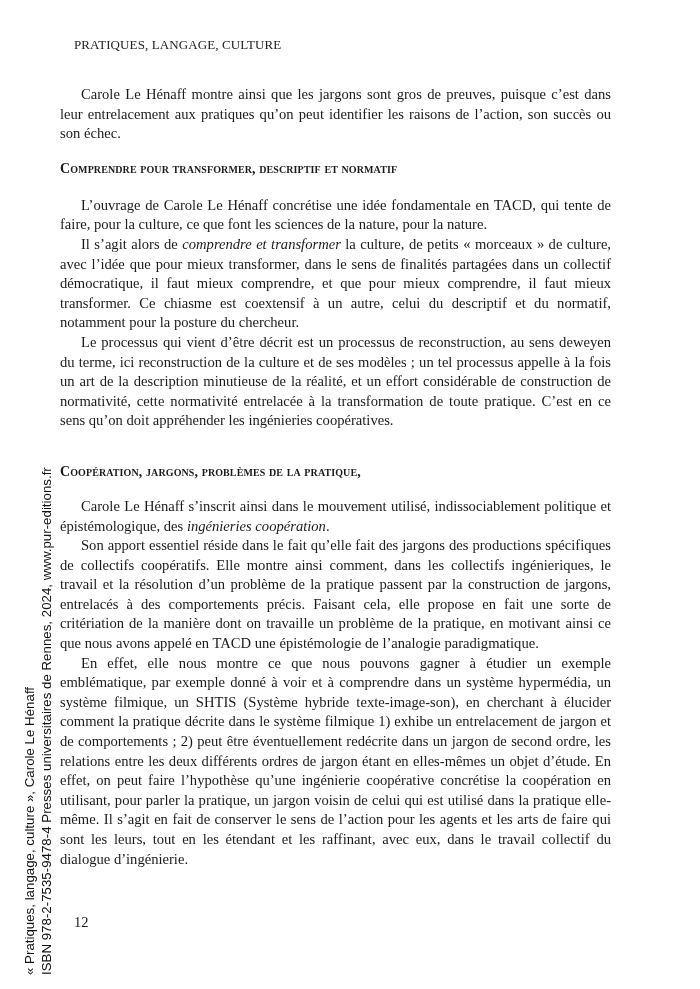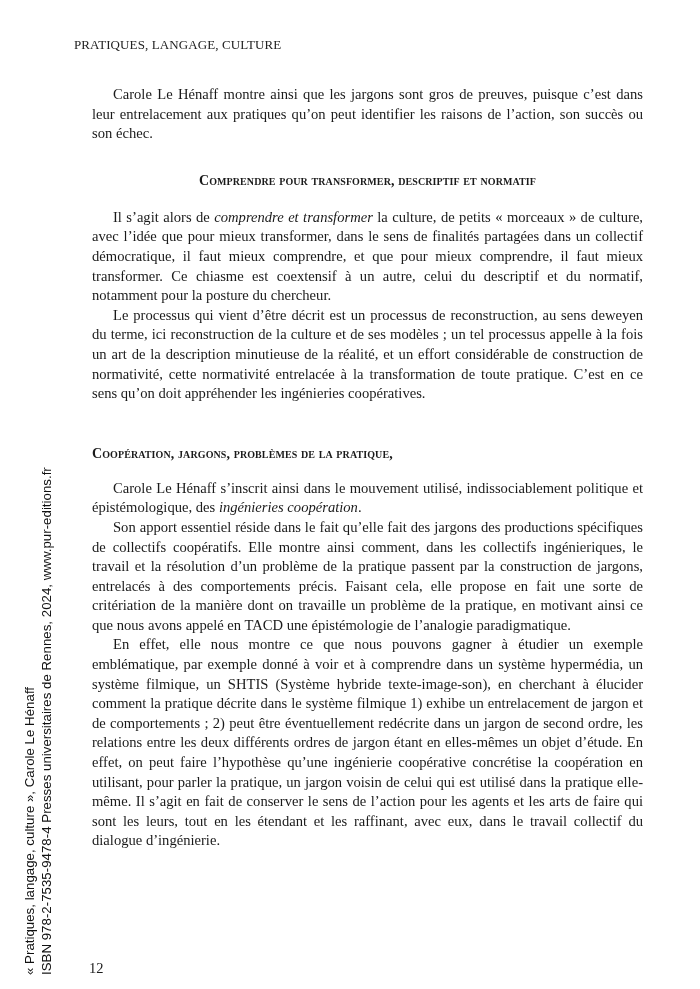--- a/index.html
+++ b/index.html
@@ -1,36 +1,37 @@
 <!DOCTYPE html>
 <html><head>
 <meta charset="utf-8">
 <style>
   html, body { margin: 0; padding: 0; background: #ffffff; }
   body { width: 700px; height: 989px; position: relative; overflow: hidden; font-family: "Liberation Serif", "DejaVu Serif", serif; color: #1a1a1a; }
   .running-head { position: absolute; left: 74px; top: 37px; font-size: 13px; letter-spacing: 0.1px; color: #222; }
-  .body-text { position: absolute; left: 92px; top: 85px; width: 551px; font-size: 14.6px; line-height: 19.6px; }
+  .body-text { position: absolute; left: 60px; top: 85px; width: 551px; font-size: 14.6px; line-height: 19.6px; }
   p { margin: 0; text-align: justify; text-indent: 21px; hyphens: none; }
   h2 { margin: 0; font-weight: bold; font-variant: small-caps; font-size: 14px; line-height: 19px; letter-spacing: 0.1px; }
-  .h1 { margin-top: 27px; margin-bottom: 18px; text-align: center; }
-  .h2 { margin-top: 40px; margin-bottom: 16px; }
+  .h1 { margin-top: 15px; margin-bottom: 18px; }
+  .h2 { margin-top: 31px; margin-bottom: 16px; }
   em { font-style: italic; }
-  .page-number { position: absolute; left: 74px; top: 960px; font-size: 14.5px; margin-left: 15px; }
+  .page-number { position: absolute; left: 74px; top: 914px; font-size: 14.5px; }
   .side-note { position: absolute; left: 22px; top: 975px; transform-origin: 0 0; transform: rotate(-90deg); font-family: "Liberation Sans", sans-serif; font-size: 13.3px; line-height: 16.5px; color: #111; white-space: nowrap; }
 </style>
 </head>
 <body>
 
 <div class="running-head">PRATIQUES, LANGAGE, CULTURE</div>
 
 <div class="body-text">
   <p>Carole Le Hénaff montre ainsi que les jargons sont gros de preuves, puisque c’est dans leur entrelacement aux pratiques qu’on peut identifier les raisons de l’action, son succès ou son échec.</p>
 
   <h2 class="h1">Comprendre pour transformer, descriptif et normatif</h2>
 
+  <p>L’ouvrage de Carole Le Hénaff concrétise une idée fondamentale en TACD, qui tente de faire, pour la culture, ce que font les sciences de la nature, pour la nature.</p>
   <p><span>Il s’agit alors de </span><em>comprendre et transformer</em><span> la culture, de petits « morceaux » de culture, avec l’idée que pour mieux transformer, dans le sens de finalités partagées dans un collectif démocratique, il faut mieux comprendre, et que pour mieux comprendre, il faut mieux transformer. Ce chiasme est coextensif à un autre, celui du descriptif et du normatif, notamment pour la posture du chercheur.</span></p>
   <p>Le processus qui vient d’être décrit est un processus de reconstruction, au sens deweyen du terme, ici reconstruction de la culture et de ses modèles ; un tel processus appelle à la fois un art de la description minutieuse de la réalité, et un effort considérable de construction de normativité, cette normativité entrelacée à la transformation de toute pratique. C’est en ce sens qu’on doit appréhender les ingénieries coopératives.</p>
 
   <h2 class="h2"><span>Coopération, jargons, problèmes de la pratique,</span><br></h2>
 
   <p><span>Carole Le Hénaff s’inscrit ainsi dans le mouvement utilisé, indissociablement politique et épistémologique, des </span><em>ingénieries coopération</em><span>.</span></p>
   <p>Son apport essentiel réside dans le fait qu’elle fait des jargons des productions spécifiques de collectifs coopératifs. Elle montre ainsi comment, dans les collectifs ingénieriques, le travail et la résolution d’un problème de la pratique passent par la construction de jargons, entrelacés à des comportements précis. Faisant cela, elle propose en fait une sorte de critériation de la manière dont on travaille un problème de la pratique, en motivant ainsi ce que nous avons appelé en TACD une épistémologie de l’analogie paradigmatique.</p>
   <p>En effet, elle nous montre ce que nous pouvons gagner à étudier un exemple emblématique, par exemple donné à voir et à comprendre dans un système hypermédia, un système filmique, un SHTIS (Système hybride texte-image-son), en cherchant à élucider comment la pratique décrite dans le système filmique 1) exhibe un entrelacement de jargon et de comportements ; 2) peut être éventuellement redécrite dans un jargon de second ordre, les relations entre les deux différents ordres de jargon étant en elles-mêmes un objet d’étude. En effet, on peut faire l’hypothèse qu’une ingénierie coopérative concrétise la coopération en utilisant, pour parler la pratique, un jargon voisin de celui qui est utilisé dans la pratique elle-même. Il s’agit en fait de conserver le sens de l’action pour les agents et les arts de faire qui sont les leurs, tout en les étendant et les raffinant, avec eux, dans le travail collectif du dialogue d’ingénierie.</p>
 </div>
 

